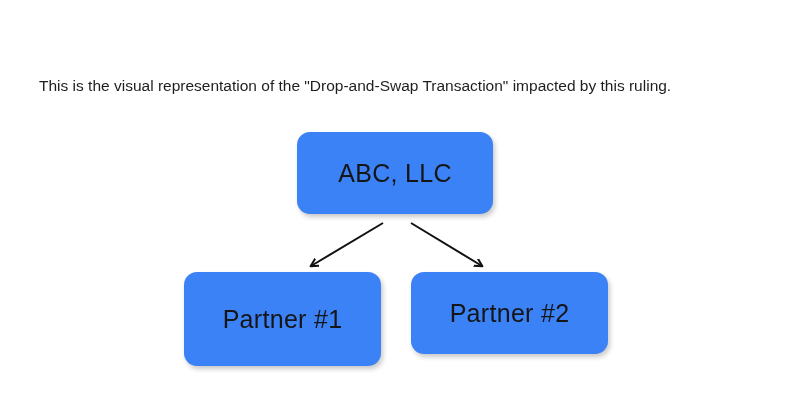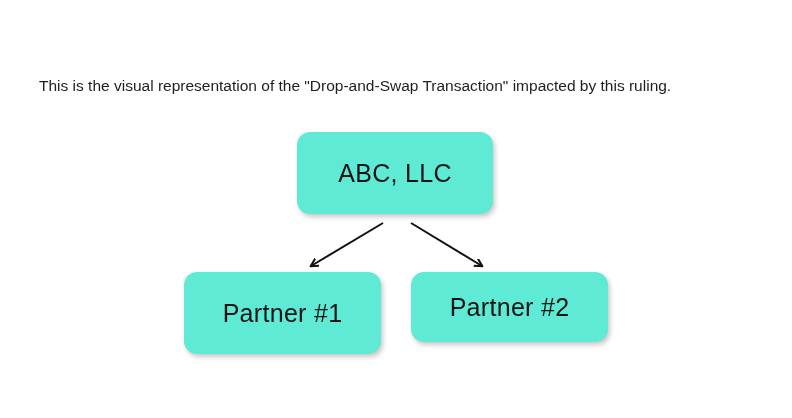--- a/index.html
+++ b/index.html
@@ -23,30 +23,30 @@
     font-size: 15.5px;
     line-height: 1.3;
     color: #1e1e1e;
     white-space: nowrap;
   }
   .node {
     position: absolute;
     display: flex;
     align-items: center;
     justify-content: center;
-    background: #5eead4;
+    background: #3b82f6;
     border-radius: 13px;
     box-shadow: 2px 3px 5px rgba(0,0,0,0.22);
     color: #151515;
     font-size: 25px;
     letter-spacing: 0.3px;
   }
   .node-abc      { left: 297px; top: 132px; width: 196px; height: 82px; }
-  .node-partner1 { left: 184px; top: 272px; width: 197px; height: 82px; }
-  .node-partner2 { left: 411px; top: 272px; width: 197px; height: 70px; }
+  .node-partner1 { left: 184px; top: 272px; width: 197px; height: 94px; }
+  .node-partner2 { left: 411px; top: 272px; width: 197px; height: 82px; }
   .arrow-layer {
     position: absolute;
     left: 0;
     top: 0;
     width: 792px;
     height: 418px;
     pointer-events: none;
   }
 </style>
 </head>

